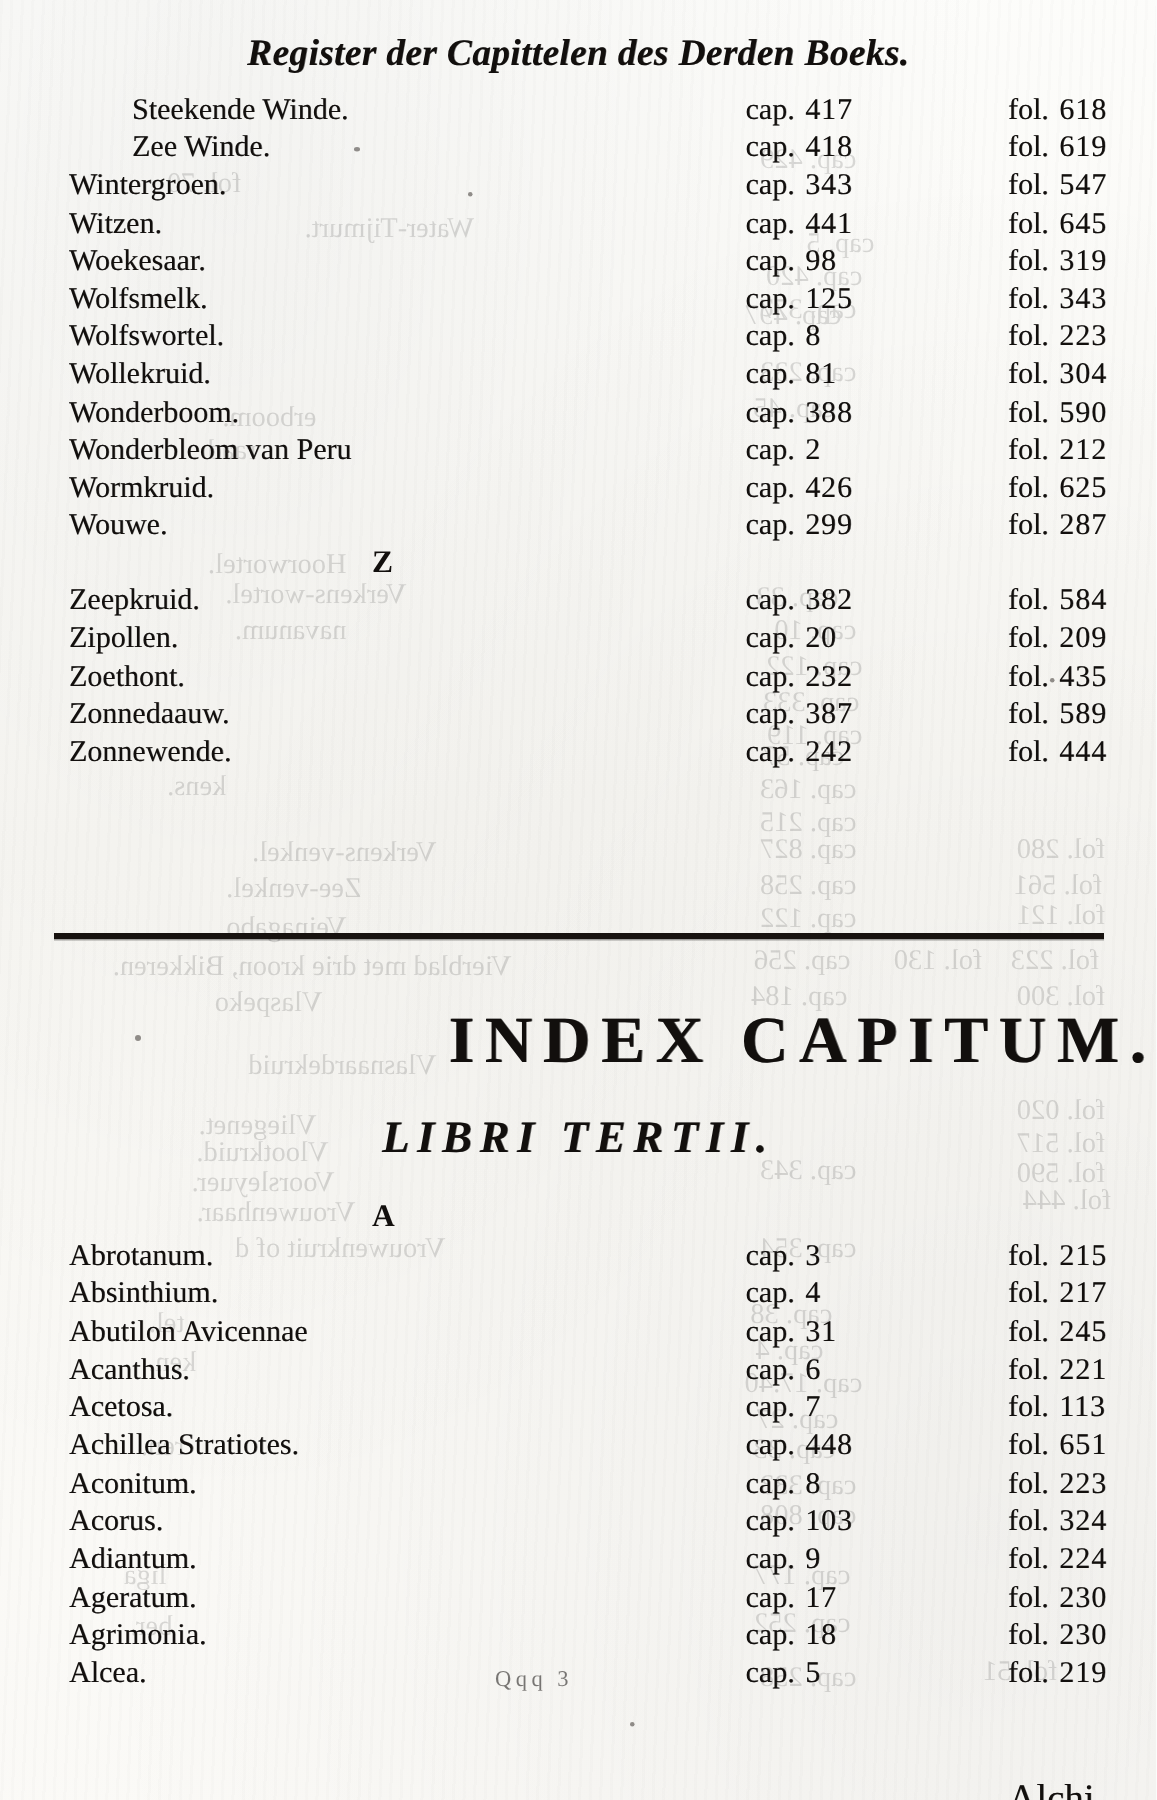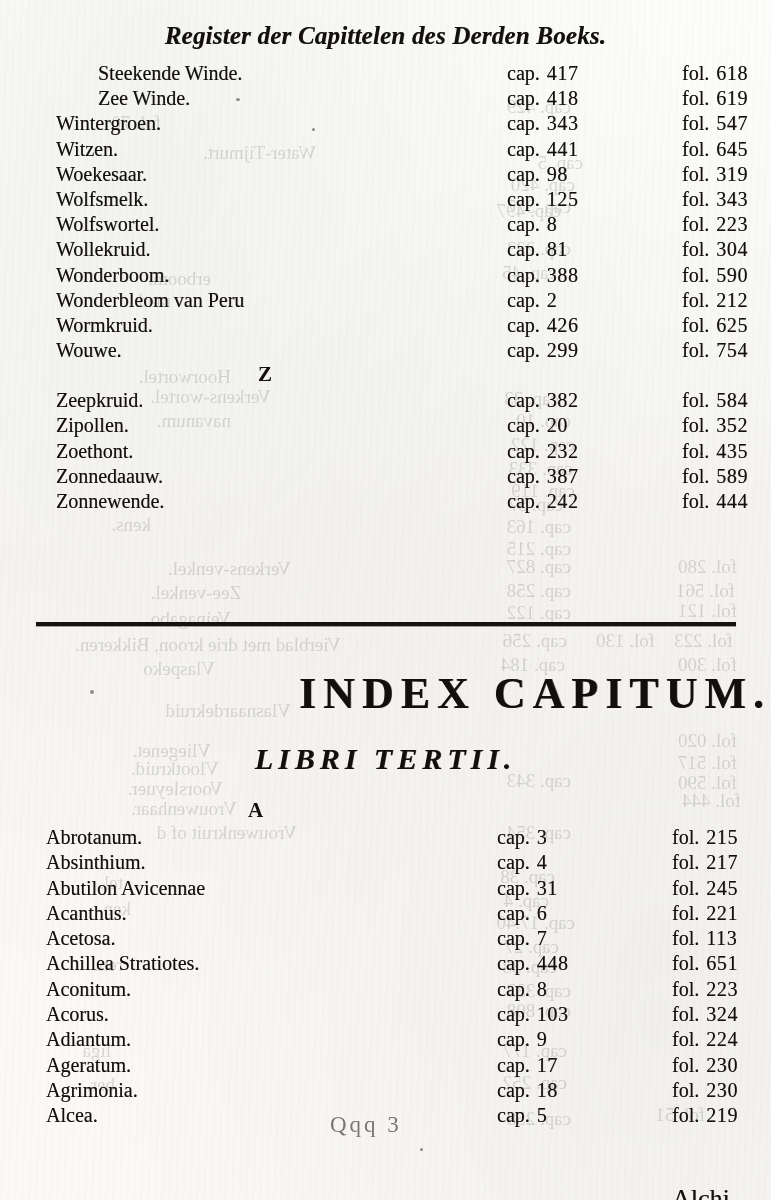--- a/index.html
+++ b/index.html
@@ -66,21 +66,21 @@
     font-weight: bold;
     font-size: 25px;
     letter-spacing: 0.2px;
     text-shadow: 0.4px 0 0 rgba(0,0,0,0.5);
   }
 
   
   .reg {
     position: absolute;
     top: 62px;
-    left: 10px;
+    left: 0;
     width: 619px;
   }
   .row {
     position: relative;
     height: 25.2px;
     font-size: 20px;
   }
   .nm {
     position: absolute;
     left: 46px;
@@ -171,21 +171,21 @@
     position: absolute;
     top: 1184px;
     left: 672px;
     font-size: 26px;
     text-shadow: 0.35px 0 0 rgba(0,0,0,0.45);
   }
   .signature {
     position: absolute;
     top: 1112px;
     left: 330px;
-    font-size: 23px;
+    font-size: 15px;
     opacity: 0.55;
     letter-spacing: 3px;
   }
   .speck {
     position: absolute;
     background: #2a241f;
     border-radius: 50%;
     opacity: 0.5;
   }
 </style>
@@ -320,34 +320,34 @@
         <div class="folw"><span class="lbl">fol.</span><span class="num">212</span></div>
       </div>
       <div class="row">
         <div class="nm">Wormkruid.</div>
         <div class="capw"><span class="lbl">cap.</span><span class="num">426</span></div>
         <div class="folw"><span class="lbl">fol.</span><span class="num">625</span></div>
       </div>
       <div class="row">
         <div class="nm">Wouwe.</div>
         <div class="capw"><span class="lbl">cap.</span><span class="num">299</span></div>
-        <div class="folw"><span class="lbl">fol.</span><span class="num">754</span></div>
+        <div class="folw"><span class="lbl">fol.</span><span class="num">287</span></div>
       </div>
       <div class="secletter">
         <span>Z</span>
       </div>
       <div class="row">
         <div class="nm">Zeepkruid.</div>
         <div class="capw"><span class="lbl">cap.</span><span class="num">382</span></div>
         <div class="folw"><span class="lbl">fol.</span><span class="num">584</span></div>
       </div>
       <div class="row">
         <div class="nm">Zipollen.</div>
         <div class="capw"><span class="lbl">cap.</span><span class="num">20</span></div>
-        <div class="folw"><span class="lbl">fol.</span><span class="num">352</span></div>
+        <div class="folw"><span class="lbl">fol.</span><span class="num">209</span></div>
       </div>
       <div class="row">
         <div class="nm">Zoethont.</div>
         <div class="capw"><span class="lbl">cap.</span><span class="num">232</span></div>
         <div class="folw"><span class="lbl">fol.</span><span class="num">435</span></div>
       </div>
       <div class="row">
         <div class="nm">Zonnedaauw.</div>
         <div class="capw"><span class="lbl">cap.</span><span class="num">387</span></div>
         <div class="folw"><span class="lbl">fol.</span><span class="num">589</span></div>

